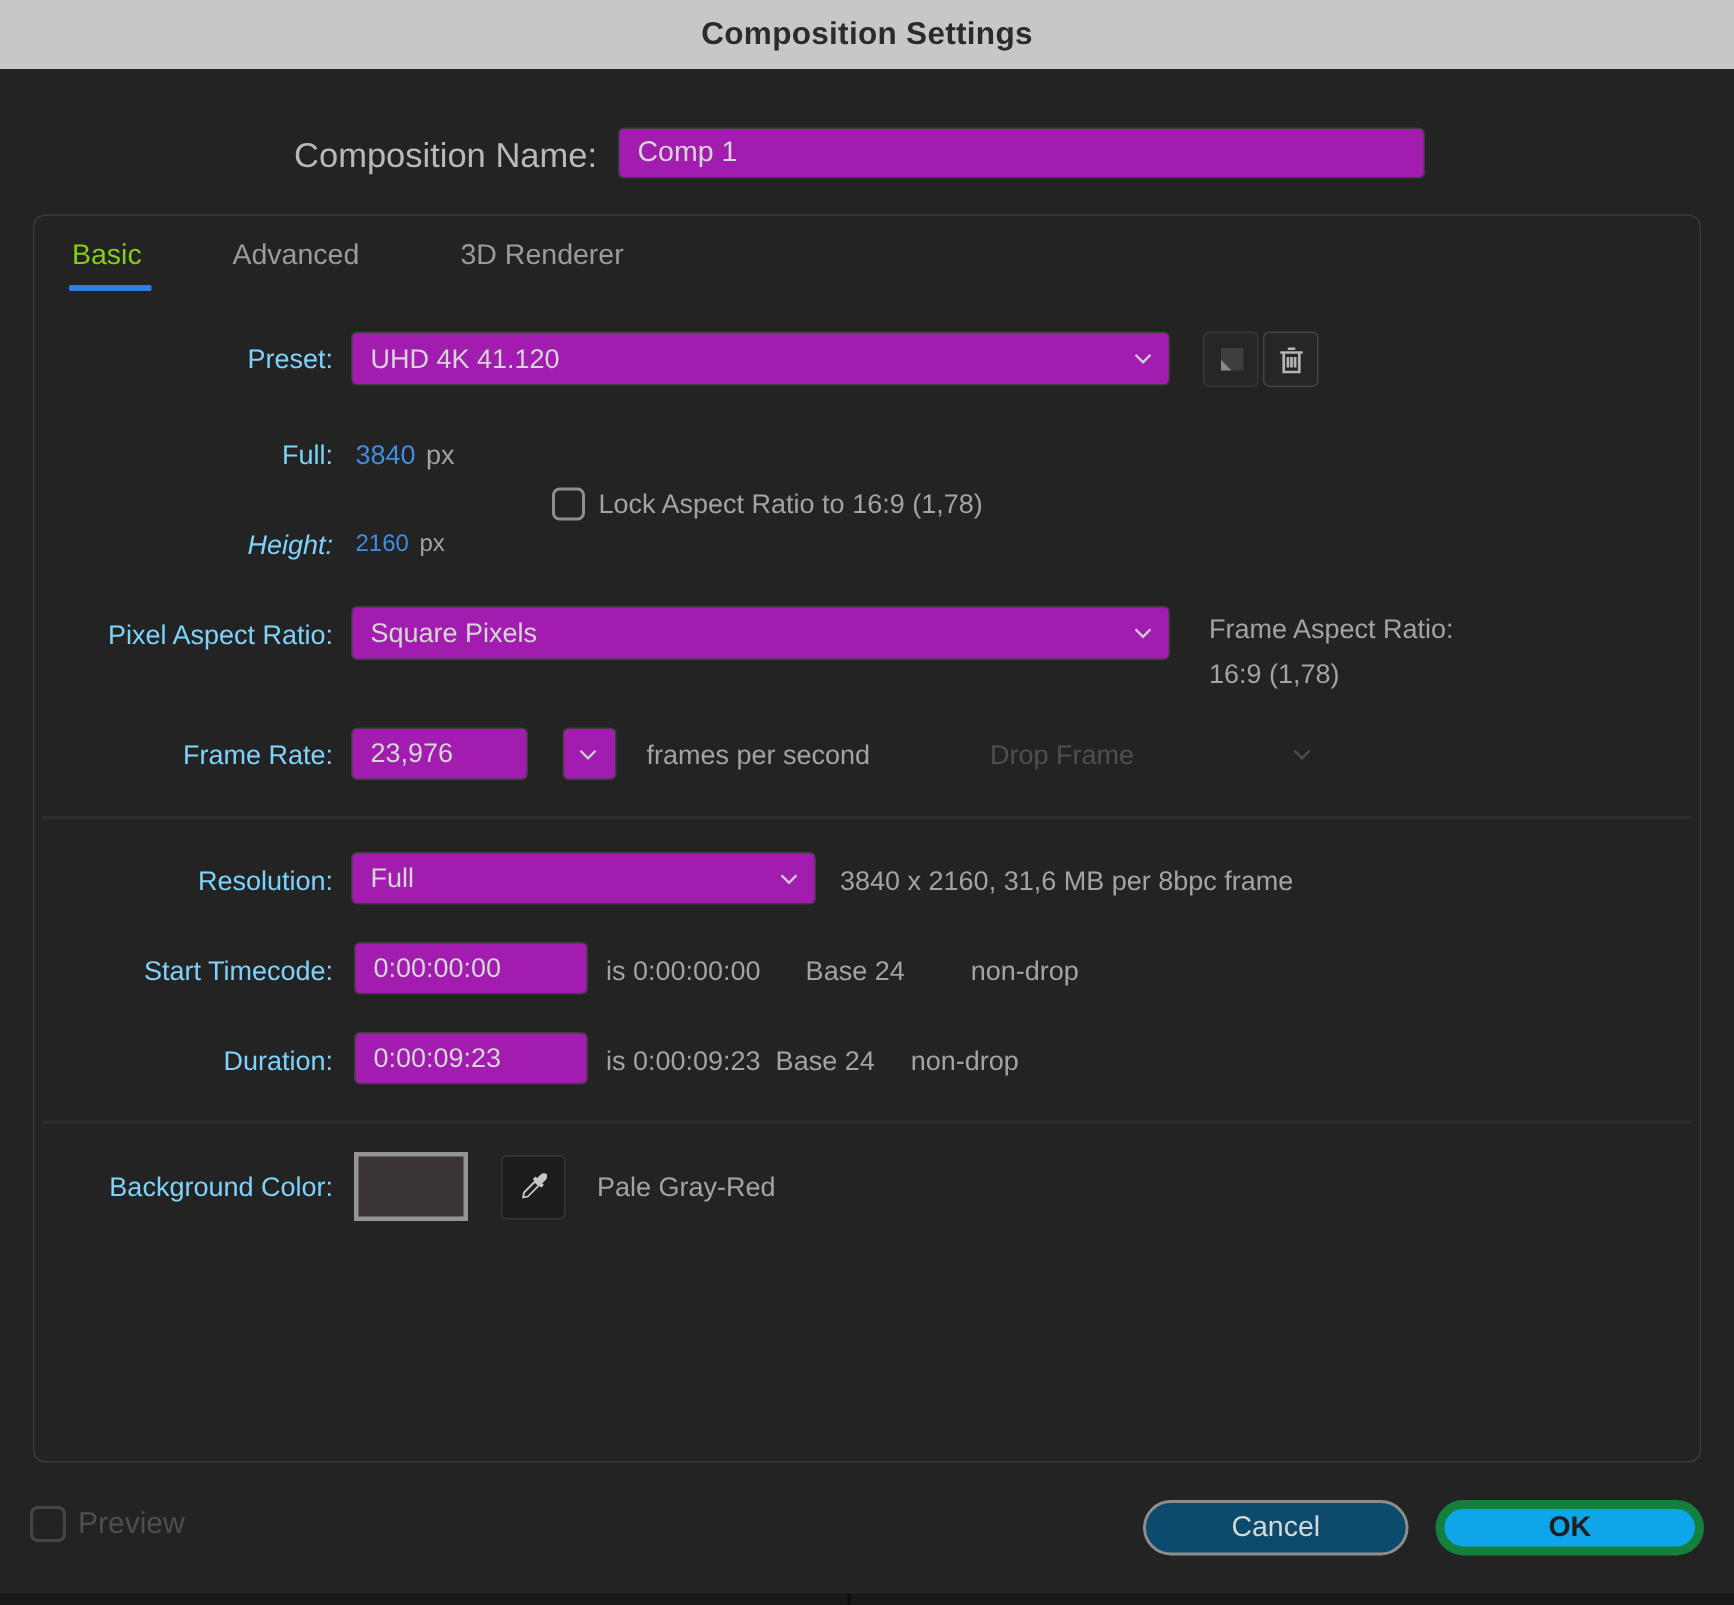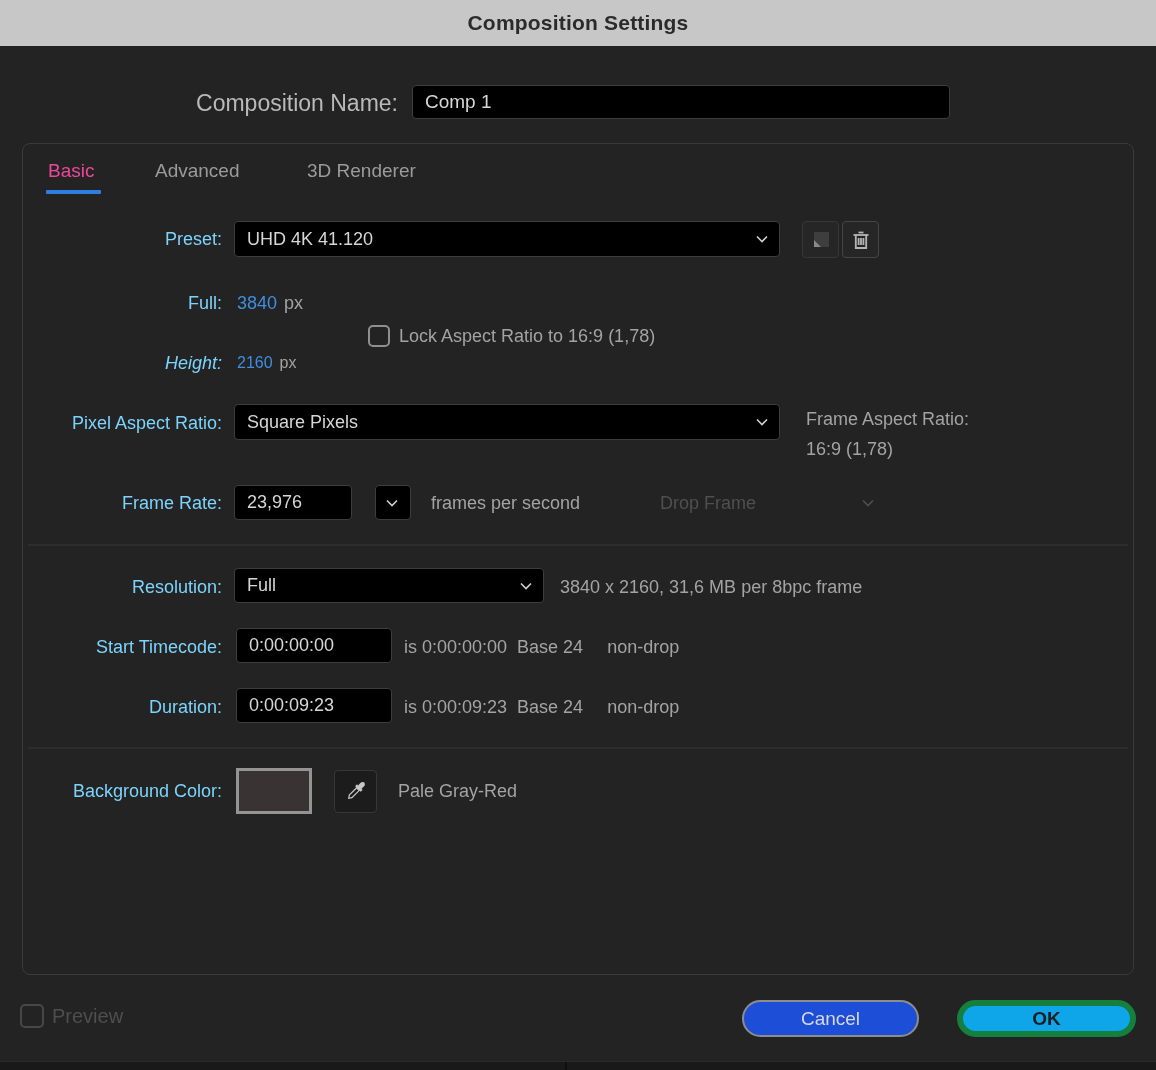--- a/index.html
+++ b/index.html
@@ -15,21 +15,21 @@
     background:#c7c7c7; display:flex; align-items:center; justify-content:center;
   }
   .titlebar .title { font-size:21px; font-weight:bold; color:#2b2b2b; letter-spacing:0.2px; }
 
   
   .lbl { position:absolute; left:0; width:222px; text-align:right; color:#7dd3fc; font-size:18px; line-height:24px; }
   .ro-text { position:absolute; color:#a3a3a3; font-size:18px; line-height:24px; }
   .dim { color:#4f4f4f !important; }
   .blue-val { color:#3f8ee0; }
   .field {
-    position:absolute; background:#000000; border:1px solid #3d3d3d; border-radius:4px;
+    position:absolute; background:#a21caf; border:1px solid #3d3d3d; border-radius:4px;
     color:#d6d6d6; font-size:18px; display:flex; align-items:center; padding:0 12px;
   }
   .chev { position:absolute; right:9px; top:50%; transform:translateY(-50%); width:16px; height:16px; }
   .chev svg, .icon24 svg { display:block; }
   .iconbtn {
     position:absolute; width:37px; height:37px; border-radius:4px;
     background:#262626; border:1px solid #373737;
     display:flex; align-items:center; justify-content:center;
   }
   .checkbox { position:absolute; width:22px; height:22px; border:2px solid #8f8f8f; border-radius:5px; background:transparent; }
@@ -38,21 +38,21 @@
   
   .name-label { top:90px; left:0; width:398px; position:absolute; text-align:right; color:#b9b9b9; font-size:23px; }
   .name-input { left:412px; top:85px; width:538px; height:34px; font-size:19px; }
 
   .panel {
     position:absolute; left:22px; top:143px; width:1112px; height:832px;
     border:1px solid #3a3a3a; border-radius:8px; background:#232323;
   }
 
   .tab { position:absolute; top:160px; font-size:19px; color:#9b9b9b; cursor:default; }
-  .tab.active { color:#ec4899; }
+  .tab.active { color:#84cc16; }
   .tab-underline { position:absolute; left:46px; top:190px; width:55px; height:4px; border-radius:1px; }
 
   .sel-preset   { left:234px; top:221px; width:546px; height:36px; }
   .btn-save     { left:802px; top:221px; }
   .btn-trash    { left:842px; top:221px; }
 
   .lbl-preset { top:227px; }
   .lbl-width  { top:291px; }
   .lbl-height { top:351px;font-style:italic; }
   .val-width  { position:absolute; left:237px; top:291px; font-size:18px; line-height:24px; }
@@ -74,41 +74,41 @@
   .dropframe-chev { position:absolute; left:860px; top:495px; width:16px; height:16px; }
 
   .div1 { top:544px; }
 
   .lbl-res { top:575px; }
   .sel-res { left:234px; top:568px; width:310px; height:35px; }
   .res-info { left:560px; top:575px; }
 
   .lbl-stc { top:635px; }
   .in-stc  { left:236px; top:628px; width:156px; height:35px; }
-  .stc-info { left:404px; top:635px; display:flex; }
+  .stc-info { left:404px; top:635px; display:flex;gap:20px; }
   .lbl-dur { top:695px; }
   .in-dur  { left:236px; top:688px; width:156px; height:35px; }
   .dur-info { left:404px; top:695px; display:flex; }
   .base-txt { margin-left:10px; }
   .nondrop-txt { margin-left:24px; }
 
   .div2 { top:747px; }
 
   .lbl-bg { top:779px; }
   .swatch { position:absolute; left:236px; top:768px; width:76px; height:46px; border:3px solid #949494; }
   .btn-dropper { left:334px; top:770px; width:43px; height:43px; background:#1c1c1c; }
   .bg-name { left:398px; top:779px; }
 
   .preview-box { left:20px; top:1004px; width:24px; height:24px; border-color:#474747; }
   .preview-label { position:absolute; left:52px; top:1005px; font-size:20px; color:#4e4e4e; }
   .btn-pill {
     position:absolute; top:1000px; height:37px; border-radius:18.5px;
     display:flex; align-items:center; justify-content:center; font-size:19px;
   }
-  .btn-cancel { left:742px; width:177px; background:#1d4ed8; border:2px solid #8d8d8d; color:#d8d8d8; }
+  .btn-cancel { left:762px; width:177px; background:#0c4a6e; border:2px solid #8d8d8d; color:#d8d8d8; }
   .btn-ok     { left:957px; width:179px; background:#0ea5e9; color:#1e1e1e; font-weight:bold; border:6px solid #15803d; }
 
   .bottom-strip { position:absolute; left:0; top:1061px; width:1156px; height:9px; background:#191919; border-top:1px solid #2a2a2a; }
   .bottom-vline { position:absolute; left:565px; top:1062px; width:2px; height:8px; background:#0e0e0e; }
 </style>
 </head>
 <body>
 
 <div id="dialog">
 

